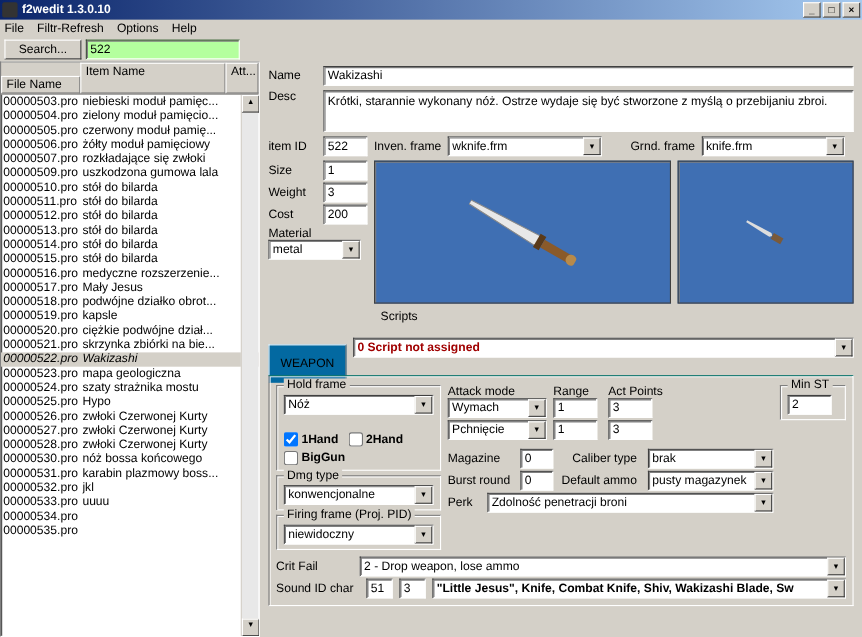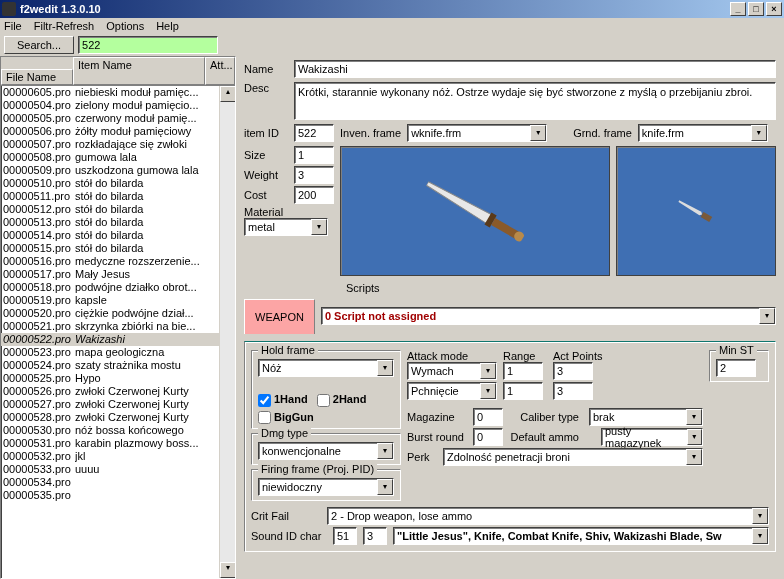--- a/index.html
+++ b/index.html
@@ -25,21 +25,21 @@
 .row.sel { background: #d4d0c8; font-style: italic; }
 .scrollbar { position: absolute; right: 0; top: 0; bottom: 0; width: 16px; background: #e8e8e8; border-left: 1px solid #d4d0c8; }
 .sbtn { width: 16px; height: 16px; background: #d4d0c8; border: 1px solid #fff; border-right-color: #404040; border-bottom-color: #404040; position: absolute; font-size: 8px; text-align: center; }
 .right { flex: 1; padding: 4px 8px; display: flex; flex-direction: column; gap: 2px; }
 .frow { display: flex; align-items: center; gap: 6px; margin-bottom: 2px; }
 .lbl { width: 44px; }
 .desc { height: 38px; padding: 3px; }
 .preview { background: #3f6fb3; border: 1px solid #404040; box-shadow: inset 1px 1px 0 #808080; height: 130px; flex: 1; position: relative; }
 .combo { display: flex; align-items: center; justify-content: space-between; padding: 0 0 0 3px; background: #fff; }
 .combo .arr { width: 16px; height: 16px; background: #d4d0c8; border: 1px solid #fff; border-right-color: #404040; border-bottom-color: #404040; font-size: 8px; text-align: center; line-height: 14px; }
-.tab { display: inline-block; background: #fca5a5; border: 1px solid #fff; border-bottom: none; border-right-color: #808080; padding: 11px 10px; position: relative; top: 1px; }
+.tab { display: inline-block; background: #0369a1; border: 1px solid #fff; border-bottom: none; border-right-color: #808080; padding: 11px 10px; position: relative; top: 15px; }
 .group { border: 1px solid #808080; border-right-color: #fff; border-bottom-color: #fff; box-shadow: 1px 1px 0 #fff inset; padding: 8px 6px 4px; position: relative; margin-top: 4px; }
 .group > legend, .gtitle { position: absolute; top: -7px; left: 6px; background: #d4d0c8; padding: 0 3px; }
 .weapon { display: flex; gap: 6px; }
 .wcol1 { width: 150px; } .wcol2 { flex: 1; } .wcol3 { width: 60px; }
 .cbx { margin-right: 3px; vertical-align: middle; }
 .script-red { color: #a00000; font-weight: bold; }
 .sword { position: absolute; left: 50%; top: 50%; transform: translate(-50%,-50%) rotate(30deg); }
 </style>
 </head>
 <body>
@@ -67,21 +67,21 @@
 
 <div class="main">
   <div class="left">
     <div class="lhdr">
       <div class="c1">File Name</div>
       <div class="c2">Item Name</div>
       <div class="c3">Att...</div>
     </div>
     <div class="list" id="list">
       <div class="row">
-          <span class="c1">00000605.pro</span>
+          <span class="c1">00000503.pro</span>
           <span class="c2">niebieski moduł pamięc...</span>
           <span class="c3"></span>
         </div>
         <div class="row">
           <span class="c1">00000504.pro</span>
           <span class="c2">zielony moduł pamięcio...</span>
           <span class="c3"></span>
         </div>
         <div class="row">
           <span class="c1">00000505.pro</span>
@@ -89,25 +89,20 @@
           <span class="c3"></span>
         </div>
         <div class="row">
           <span class="c1">00000506.pro</span>
           <span class="c2">żółty moduł pamięciowy</span>
           <span class="c3"></span>
         </div>
         <div class="row">
           <span class="c1">00000507.pro</span>
           <span class="c2">rozkładające się zwłoki</span>
-          <span class="c3"></span>
-        </div>
-        <div class="row">
-          <span class="c1">00000508.pro</span>
-          <span class="c2">gumowa lala</span>
           <span class="c3"></span>
         </div>
         <div class="row">
           <span class="c1">00000509.pro</span>
           <span class="c2">uszkodzona gumowa lala</span>
           <span class="c3"></span>
         </div>
         <div class="row">
           <span class="c1">00000510.pro</span>
           <span class="c2">stół do bilarda</span>
@@ -373,21 +368,21 @@
             <input class="input" style="width: 30px;" value="0">
             <span style="width:70px;text-align:right;margin-right:4px">Caliber type</span>
             <div class="combo" style="flex:1">
                 <span>brak</span>
                 <span class="arr">▾</span>
               </div>
           </div>
           <div class="frow">
             <span style="width:60px">Burst round</span>
             <input class="input" style="width: 30px;" value="0">
-            <span style="width:70px;text-align:right;margin-right:16px">Default ammo</span>
+            <span style="width:70px;text-align:right;margin-right:4px">Default ammo</span>
             <div class="combo" style="flex:1">
                 <span>pusty magazynek</span>
                 <span class="arr">▾</span>
               </div>
           </div>
           <div class="frow">
             <span style="width:30px">Perk</span>
             <div class="combo" style="flex:1">
                 <span>Zdolność penetracji broni</span>
                 <span class="arr">▾</span>

